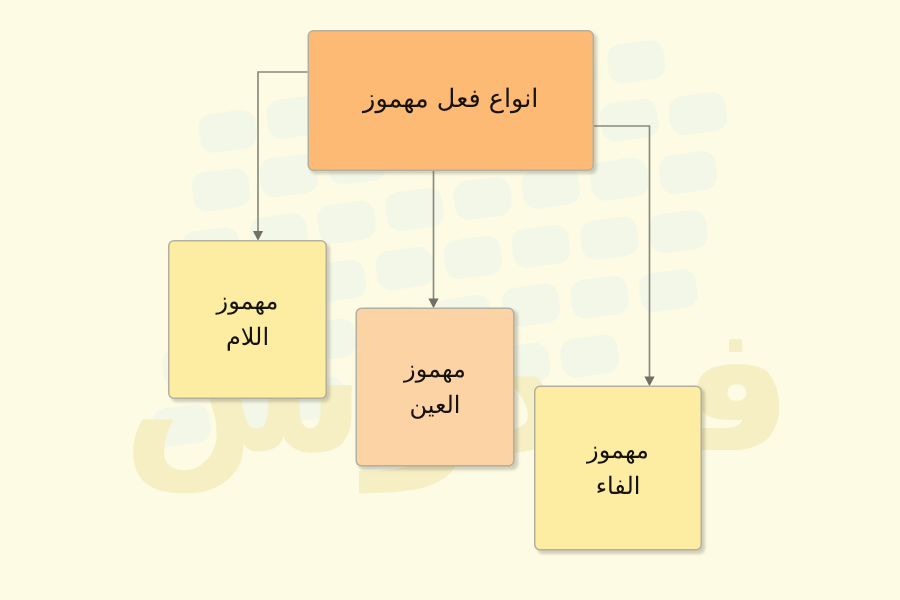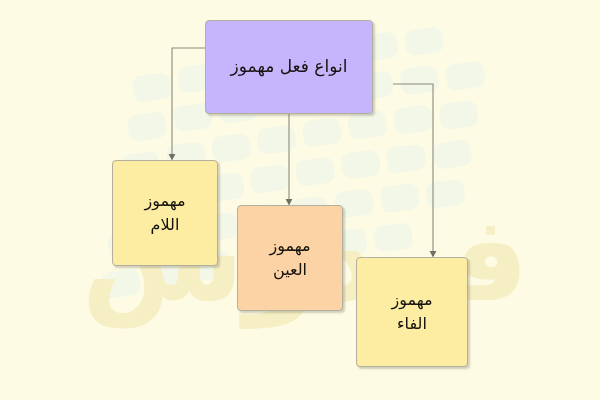--- a/index.html
+++ b/index.html
@@ -77,23 +77,23 @@
     direction: rtl;
     text-align: center;
     color: #15110c;
     line-height: 1.5;
     white-space: pre-line;
   }
 
   #node-root {
     left: 205px;
     top: 20px;
-    width: 168px;
+    width: 191px;
     height: 94px;
-    background: #c4b5fd;
+    background: #fdba74;
     font-size: 17px;
   }
 
   #node-lam {
     left: 112px;
     top: 160px;
     width: 106px;
     height: 106px;
     background: #fceda2;
     font-size: 16px;

